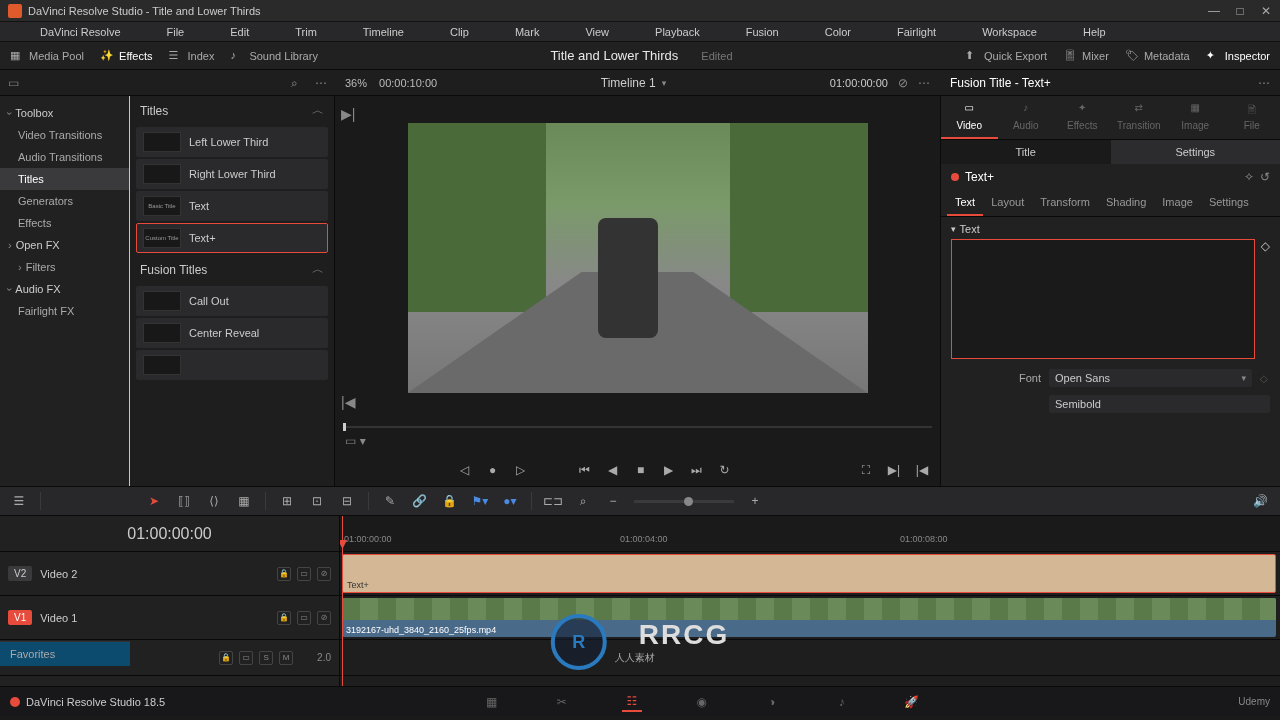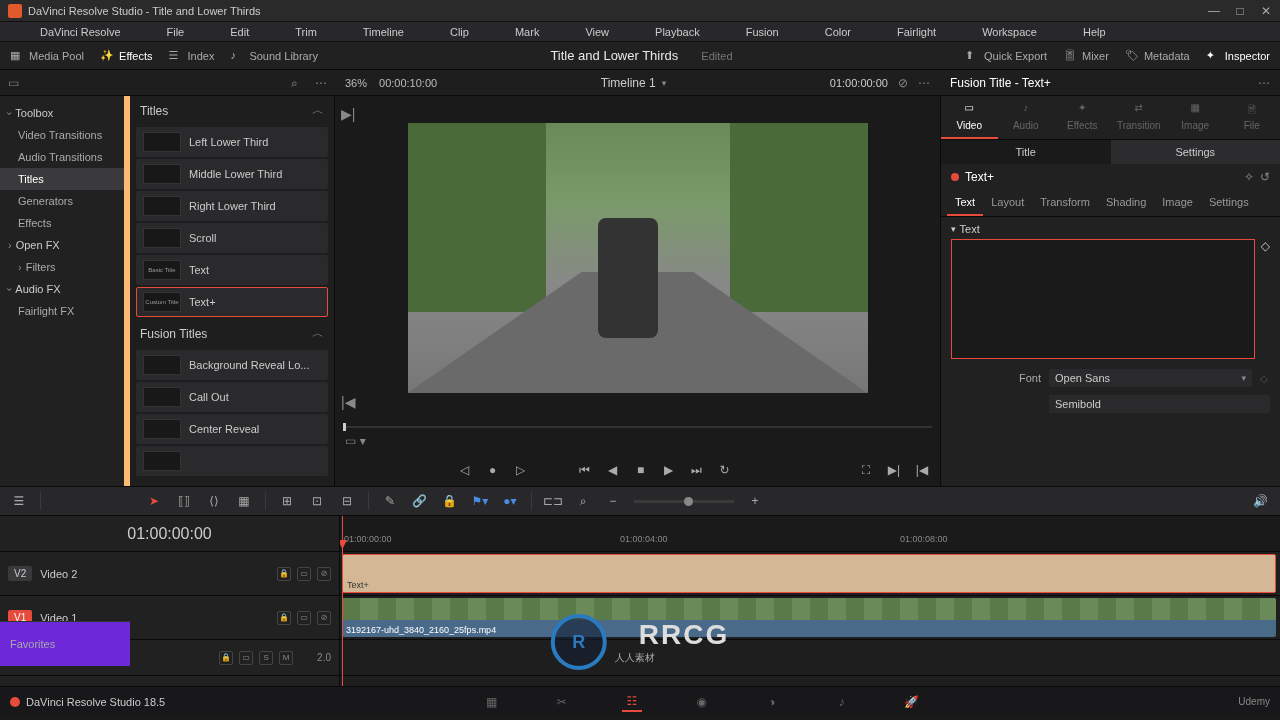--- a/index.html
+++ b/index.html
@@ -33,21 +33,21 @@
 .subheader .right { width: 340px; display: flex; align-items: center; padding: 0 10px; }
 .subheader .zoom { color: #bbb; font-size: 11px; }
 .subheader .tc { color: #bbb; font-size: 11px; }
 .subheader .timeline-name { color: #ccc; font-size: 12px; }
 .subheader .tc-right { color: #ccc; font-size: 11px; }
 .subheader .insp-title { color: #ffffff; font-size: 12px; }
 .subheader .search-icn { width:14px; height:14px; }
 
 
 .main { display: flex; height: 390px; }
-.sidebar-left { width: 130px; background: #212122; border-right: 6px solid #fdba74; padding: 6px 0; }
+.sidebar-left { width: 130px; background: #212122; border-right: 1px solid #fdba74; padding: 6px 0; }
 .sidebar-left .cat { padding: 5px 10px 5px 18px; font-size: 11px; color: #aaa; cursor: pointer; }
 .sidebar-left .cat.group { padding-left: 8px; color: #ccc; }
 .sidebar-left .cat.active { background: #3a3a3c; color: #fff; }
 .sidebar-left .chev::before { content: "›"; display:inline-block; transform: rotate(90deg); margin-right: 4px; color:#888; font-size:10px; }
 .sidebar-left .chev-r::before { content: "›"; margin-right: 4px; color:#888; }
 
 .titles-panel { width: 205px; background: #1e1e1f; border-right: 1px solid #0a0a0a; overflow-y: auto; position: relative; }
 .titles-panel .section-hdr { padding: 6px 10px; font-size: 12px; color: #ccc; display:flex; justify-content: space-between; align-items:center; }
 .titles-panel .section-hdr .caret { color:#888; }
 .title-item { display: flex; align-items: center; gap: 8px; padding: 4px 6px; margin: 2px 6px; background: #2a2a2c; border-radius: 2px; cursor: pointer; border:1px solid transparent; min-height:28px; }
@@ -127,21 +127,21 @@
 
 
 .page-bar { height: 30px; background: #18181a; display: flex; align-items: center; padding: 7px 10px; border-top:1px solid #0a0a0a; }
 .page-bar .home { display:flex; align-items:center; gap:6px; font-size:11px; color:#ccc; }
 .page-bar .home .dot { width:10px; height:10px; background:#e64b3c; border-radius:50%; }
 .page-bar .pages { flex:1; display:flex; justify-content:center; gap:50px; }
 .page-bar .page { width:20px; height:20px; color:#666; cursor:pointer; display:flex; align-items:center; justify-content:center; }
 .page-bar .page.active { color:#e64b3c; border-bottom:2px solid #e64b3c; }
 .page-bar .right-info { display:flex; align-items:flex-start; gap:10px; font-size:10px; color:#888; }
 
-.favorites { position:absolute; left:0; bottom:54px; width:130px; padding:16px 10px; font-size:11px; color:#aaa; border-top:1px solid #333; background:#6d28d9; }
+.favorites { position:absolute; left:0; bottom:54px; width:130px; padding:6px 10px; font-size:11px; color:#aaa; border-top:1px solid #333; background:#0c4a6e; }
 
 
 .watermark { position:absolute; left:50%; bottom:50px; transform:translateX(-50%); display:flex; align-items:center; gap:8px; z-index:50; pointer-events:none; }
 .watermark .logo { width:56px; height:56px; border:4px solid #2a7ac0; border-radius:50%; display:flex; align-items:center; justify-content:center; color:#2a7ac0; font-weight:bold; font-size:18px; background:rgba(20,30,50,0.6); }
 .watermark .txt { font-size:28px; font-weight:bold; color:#ddd; letter-spacing:2px;margin-left:24px; }
 .watermark .sub { font-size:10px; color:#aaa; }
 </style>
 </head>
 <body>
 
@@ -262,45 +262,33 @@
     <div class="section-hdr">
         <span>Titles</span>
         <span class="caret">︿</span>
       </div>
     <div class="title-item">
         <div class="thumb"></div>
         <div class="lbl">Left Lower Third</div>
       </div>
     <div class="title-item">
         <div class="thumb"></div>
-        <div class="lbl">Middle Lower Third</div>
-      </div>
-    <div class="title-item">
-        <div class="thumb"></div>
         <div class="lbl">Right Lower Third</div>
-      </div>
-    <div class="title-item">
-        <div class="thumb"></div>
-        <div class="lbl">Scroll</div>
       </div>
     <div class="title-item">
         <div class="thumb">Basic Title</div>
         <div class="lbl">Text</div>
       </div>
     <div class="title-item selected">
         <div class="thumb">Custom Title</div>
         <div class="lbl">Text+</div>
       </div>
     <div class="section-hdr">
         <span>Fusion Titles</span>
         <span class="caret">︿</span>
-      </div>
-    <div class="title-item">
-        <div class="thumb"></div>
-        <div class="lbl">Background Reveal Lo...</div>
       </div>
     <div class="title-item">
         <div class="thumb"></div>
         <div class="lbl">Call Out</div>
       </div>
     <div class="title-item">
         <div class="thumb"></div>
         <div class="lbl">Center Reveal</div>
       </div>
     <div class="title-item">

